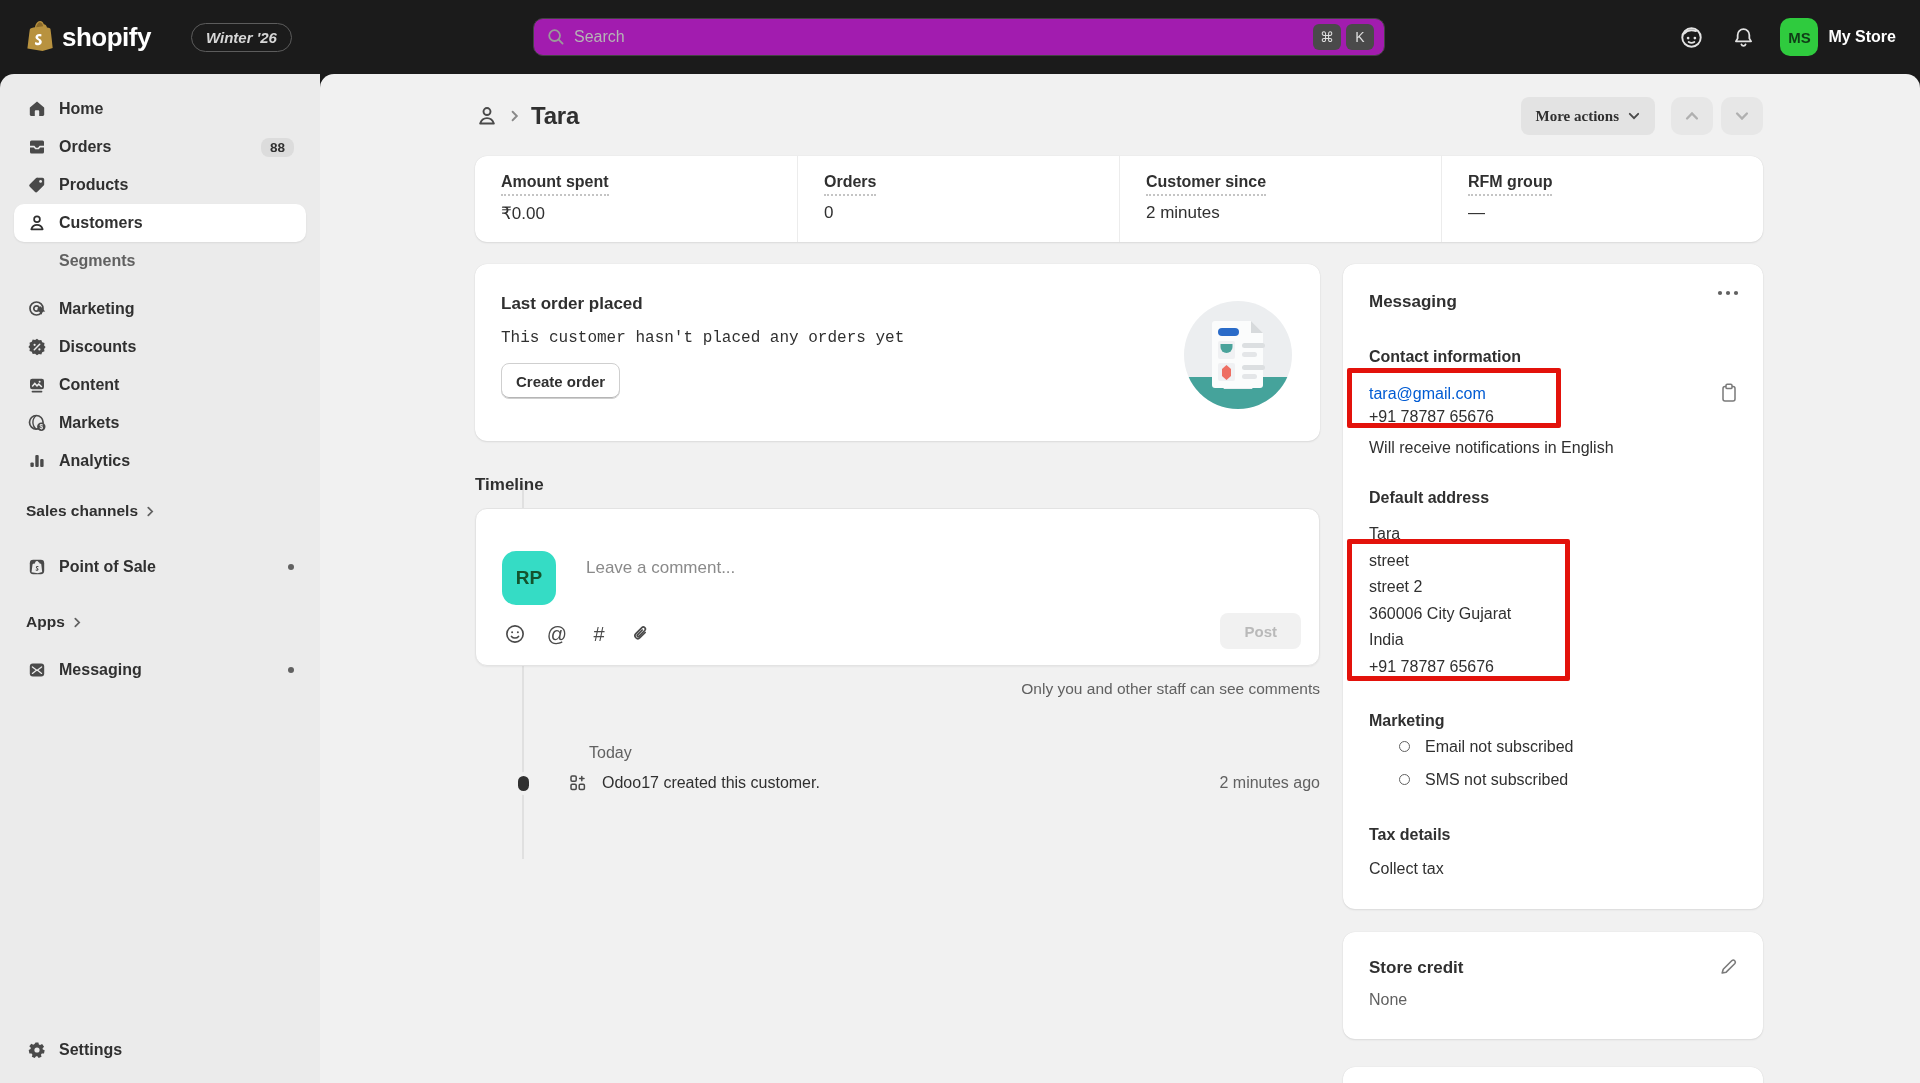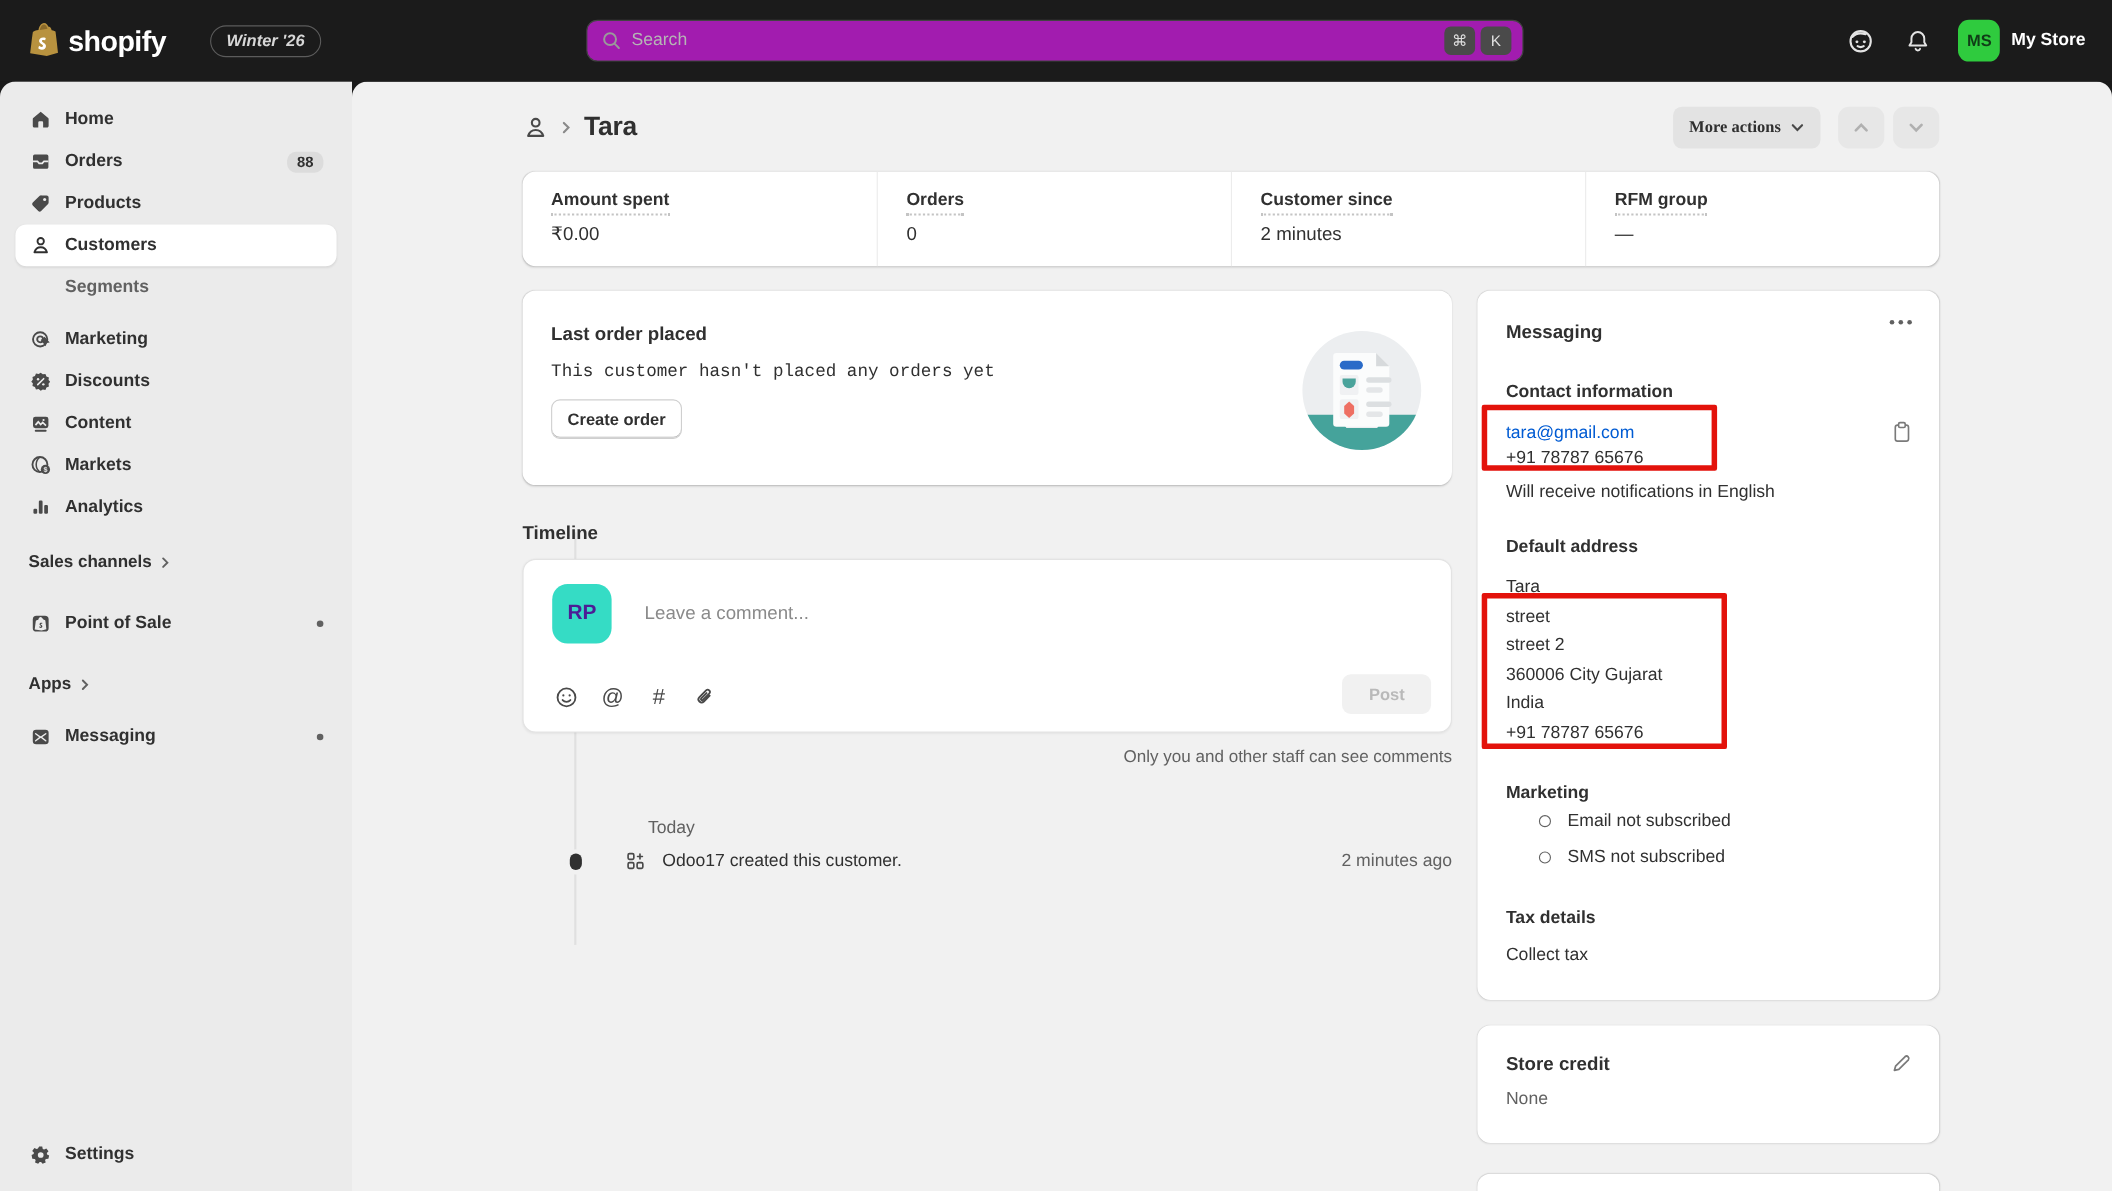--- a/index.html
+++ b/index.html
@@ -76,22 +76,22 @@
   .btn-secondary { margin-top:16px; background:#fff; border:1px solid #cfcfcf; box-shadow:inset 0 -1px 0 #b5b5b5;
     border-radius:8px; height:36px; padding:0 14px; font-size:15px; font-weight:650; color:#303030; font-family:inherit; cursor:pointer; }
   .order-illus { position:absolute; top:35px; right:26px; }
 
   
   .tl-line { position:absolute; left:47px; top:220px; width:2px; height:375px; background:#e0e0e0; z-index:0; }
   .timeline-title { margin-top:34px; font-size:17px; font-weight:700; position:relative; z-index:1; }
   .comment-card { position:relative; margin-top:13px; height:158px; padding:22px 26px; border:1px solid #e3e3e3;
     box-shadow:0 1px 2px rgba(0,0,0,.05); z-index:1; }
   .comment-top { display:flex; align-items:center; gap:30px; }
-  .avatar-rp { width:54px; height:54px; border-radius:14px; background:#35dcc5; color:#4c1d95;
-    font-size:19px; font-weight:600; display:flex; align-items:center; justify-content:center; flex:none; }
+  .avatar-rp { width:54px; height:54px; border-radius:14px; background:#35dcc5; color:#14532d;
+    font-size:19px; font-weight:600; display:flex; align-items:center; justify-content:center; flex:none;margin-top:20px; }
   .comment-input { flex:1; border:none; outline:none; background:transparent; font-size:17px; color:#303030; font-family:inherit; }
   .comment-input::placeholder { color:#8a8a8a; }
   .comment-tools { position:absolute; left:26px; bottom:18px; display:flex; align-items:center; gap:16px; }
   .tool-btn { width:26px; height:26px; display:flex; align-items:center; justify-content:center; color:#4a4a4a; cursor:pointer; }
   .glyph { font-size:20px; color:#4a4a4a; font-weight:500; }
   .btn-post { position:absolute; right:18px; bottom:16px; background:#f1f1f1; color:#b9b9b9; border:none;
     border-radius:8px; height:36px; padding:0 24px; font-size:15px; font-weight:650; font-family:inherit; }
   .tl-note { margin-top:14px; text-align:right; font-size:15.5px; color:#616161; position:relative; z-index:1; }
   .tl-day { margin-top:46px; margin-left:114px; font-size:16px; color:#616161; }
   .tl-event { margin-top:10px; display:flex; align-items:center; position:relative; height:22px; }

